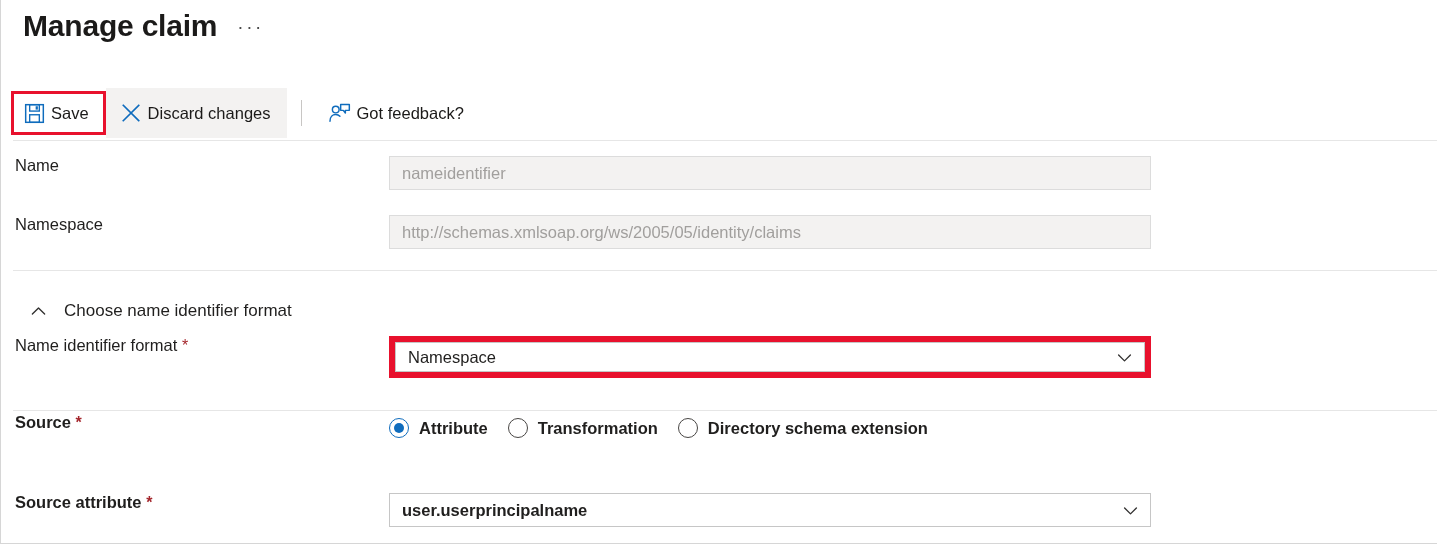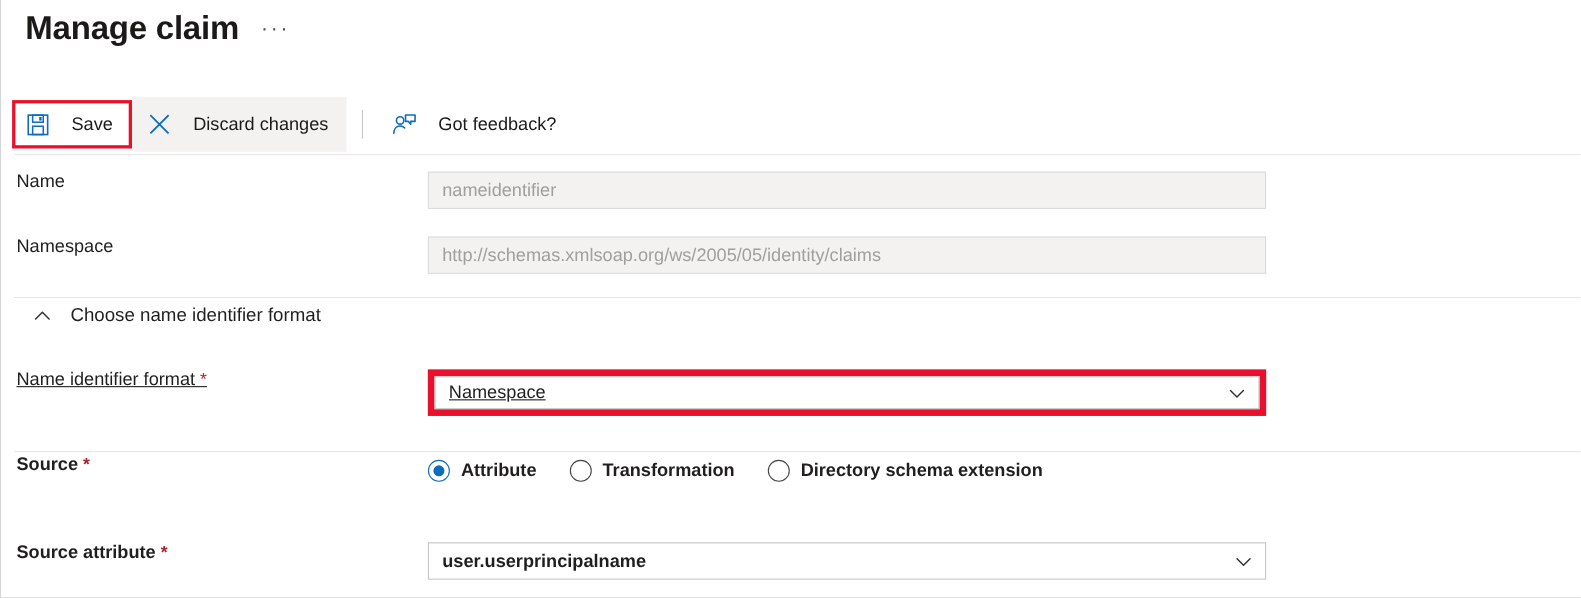--- a/index.html
+++ b/index.html
@@ -56,21 +56,21 @@
   .commandbar {
     position: absolute;
     left: 0; top: 88px;
     width: 1437px; height: 50px;
     display: flex;
     align-items: stretch;
   }
   .cmd {
     display: flex;
     align-items: center;
-    gap: 20px;
+    gap: 6px;
     padding: 0 16px;
     font-size: 16.5px;
     color: #1b1a19;
     cursor: pointer;
     white-space: nowrap;
     background: transparent;
     border: none;
     font-family: inherit;
     height: 50px;
   }
@@ -178,21 +178,21 @@
   }
   .dd-highlight .dropdown {
     border: 1px solid #c6c6c6;
     height: 100%;
   }
 
   
   .radio-group {
     display: flex;
     align-items: center;
-    gap: 30px;
+    gap: 20px;
     flex: 1 1 auto;
   }
   .radio {
     display: flex;
     align-items: center;
     gap: 10px;
     cursor: pointer;
     font-size: 16.5px;
     color: #201f1e;
     white-space: nowrap;
@@ -301,30 +301,30 @@
 
     <div class="row" style="top:67px; height:34px;">
       <div class="label">Namespace</div>
       <div class="field">
         <input class="textbox disabled" type="text" disabled="" value="http://schemas.xmlsoap.org/ws/2005/05/identity/claims" style="">
       </div>
     </div>
 
     <div class="divider" style="top:122px;"></div>
 
-    <div class="section-header" style="top:126px; height:26px;">
+    <div class="section-header" style="top:150px; height:26px;">
       <span class="chev-up">
         <svg width="19" height="19" viewBox="0 0 18 18" fill="none">
           <path d="M3.2 11.3 L9 5.6 L14.8 11.3" stroke="#323130" stroke-width="1.3" fill="none" stroke-linecap="round" stroke-linejoin="round"></path>
         </svg>
       </span>
       <span>Choose name identifier format</span>
     </div>
 
-    <div class="row" style="top:188px; height:42px;text-decoration:underline;">
+    <div class="row" style="top:188px; height:42px;">
       <div class="label">
         <span>Name identifier format</span>
         <span class="req">*</span>
       </div>
       <div class="field" style="height:42px;">
         <div class="dd-highlight">
           <div class="dropdown">
             <span class="dd-text">Namespace</span>
             <span class="chev">
               <svg width="19" height="19" viewBox="0 0 18 18" fill="none">

